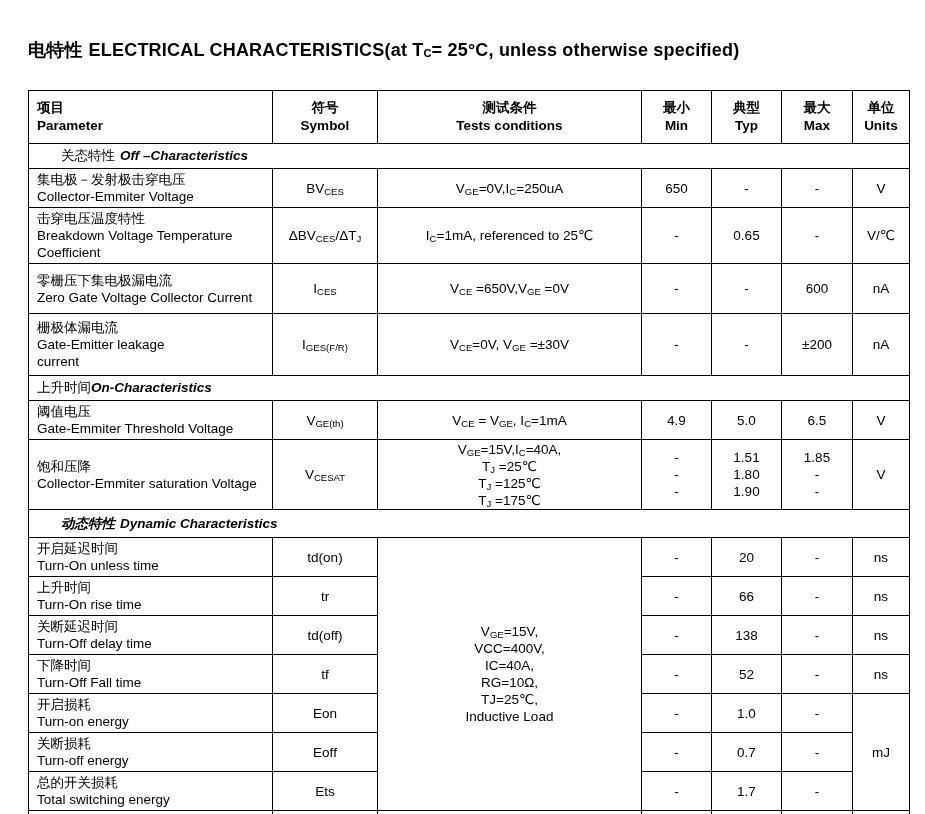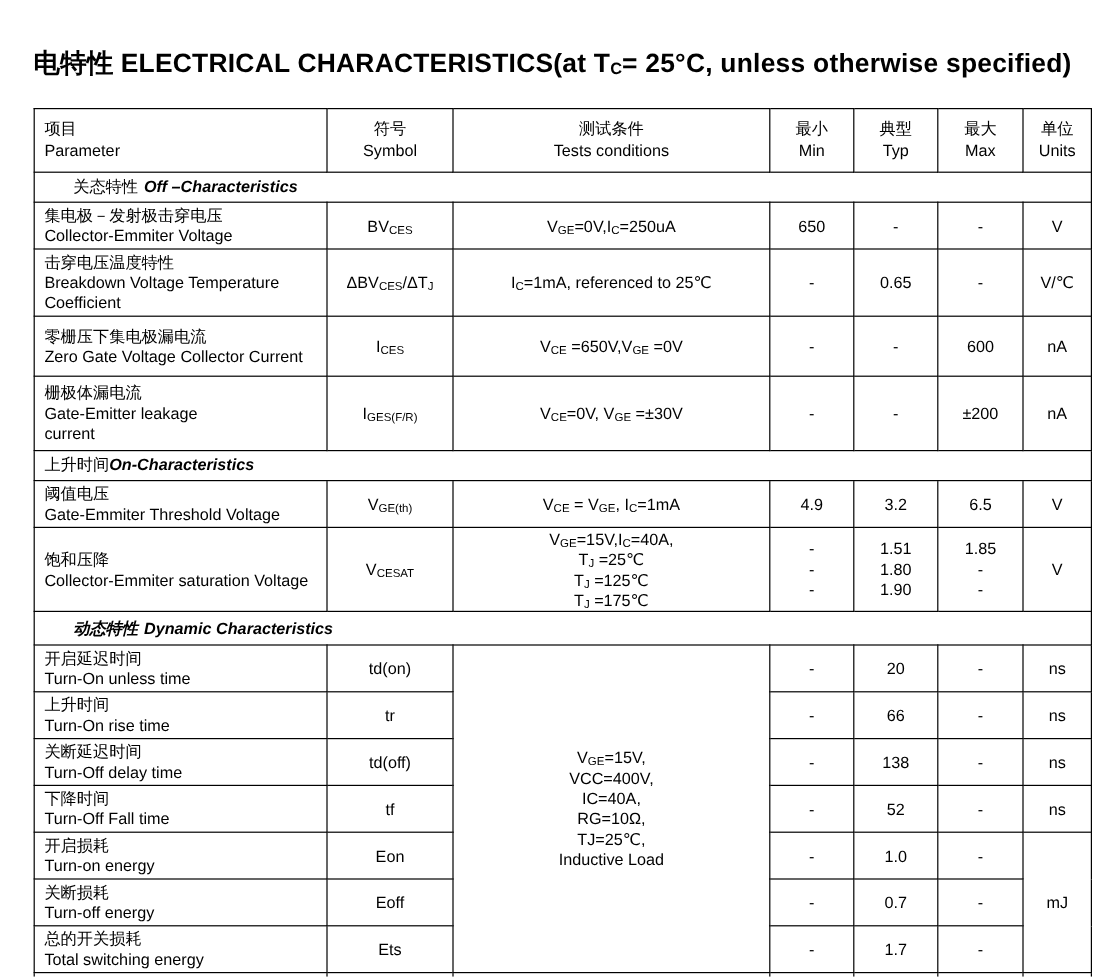--- a/index.html
+++ b/index.html
@@ -3,35 +3,35 @@
 <meta charset="utf-8">
 <style>
   html,body { margin:0; padding:0; background:#fff; }
   .page {
     position:relative; width:925px; height:814px; overflow:hidden;
     background:#ffffff; color:#000;
     font-family:"Liberation Sans","DejaVu Sans",sans-serif;
   }
   .title {
     position:absolute; left:28px; top:38px;
-    font-size:22px; font-weight:bold; letter-spacing:0.2px; white-space:nowrap;
+    font-size:18px; font-weight:bold; letter-spacing:0.2px; white-space:nowrap;
   }
   .title .tzh { margin-right:6px; }
   sub { font-size:71%; vertical-align:-0.18em; line-height:0; letter-spacing:0; }
   .title sub { font-size:62%; vertical-align:-0.12em; }
 
   table.spec {
     position:absolute; left:28px; top:90px;
     width:881px; border-collapse:collapse; table-layout:fixed;
   }
   .spec td, .spec th {
     border:1px solid #000; padding:0; vertical-align:middle;
     font-size:13.5px; color:#000; overflow:hidden;
   }
-  .spec th { font-weight:normal; text-align:center; line-height:18px; }
+  .spec th { font-weight:bold; text-align:center; line-height:18px; }
   .spec th.left, td.param, td.sec { text-align:left; padding-left:8px; padding-right:6px; }
   td.param { line-height:17px; padding-top:2px; padding-bottom:2px; white-space:pre-line; }
   td.sym, td.cond, td.val { text-align:center; }
   td.cond { line-height:17px; }
   td.val { line-height:17px; }
   .multi { white-space:pre-line; }
   .sec-en, .sec-bold { font-weight:bold;font-style:italic; }
   .gap { margin-right:5px;margin-left:24px; }
 </style>
 </head>
@@ -138,21 +138,21 @@
     <tr style="height:25px">
       <td colspan="7" class="sec"><span>上升时间</span><span class="sec-en">On-Characteristics</span></td>
     </tr>
 
     <tr style="height:37px">
       <td class="param"><span>阈值电压</span>
 <span>Gate-Emmiter Threshold Voltage</span></td>
       <td class="sym">V<sub>GE(th)</sub></td>
       <td class="cond">V<sub>CE</sub> = V<sub>GE</sub>, I<sub>C</sub>=1mA</td>
       <td class="val">4.9</td>
-      <td class="val">3.2</td>
+      <td class="val">5.0</td>
       <td class="val">6.5</td>
       <td class="val">V</td>
     </tr>
 
     <tr style="height:70px">
       <td class="param"><span>饱和压降</span>
 <span>Collector-Emmiter saturation Voltage</span></td>
       <td class="sym">V<sub>CESAT</sub></td>
       <td class="cond">
         <div>V<sub>GE</sub>=15V,I<sub>C</sub>=40A,</div>

